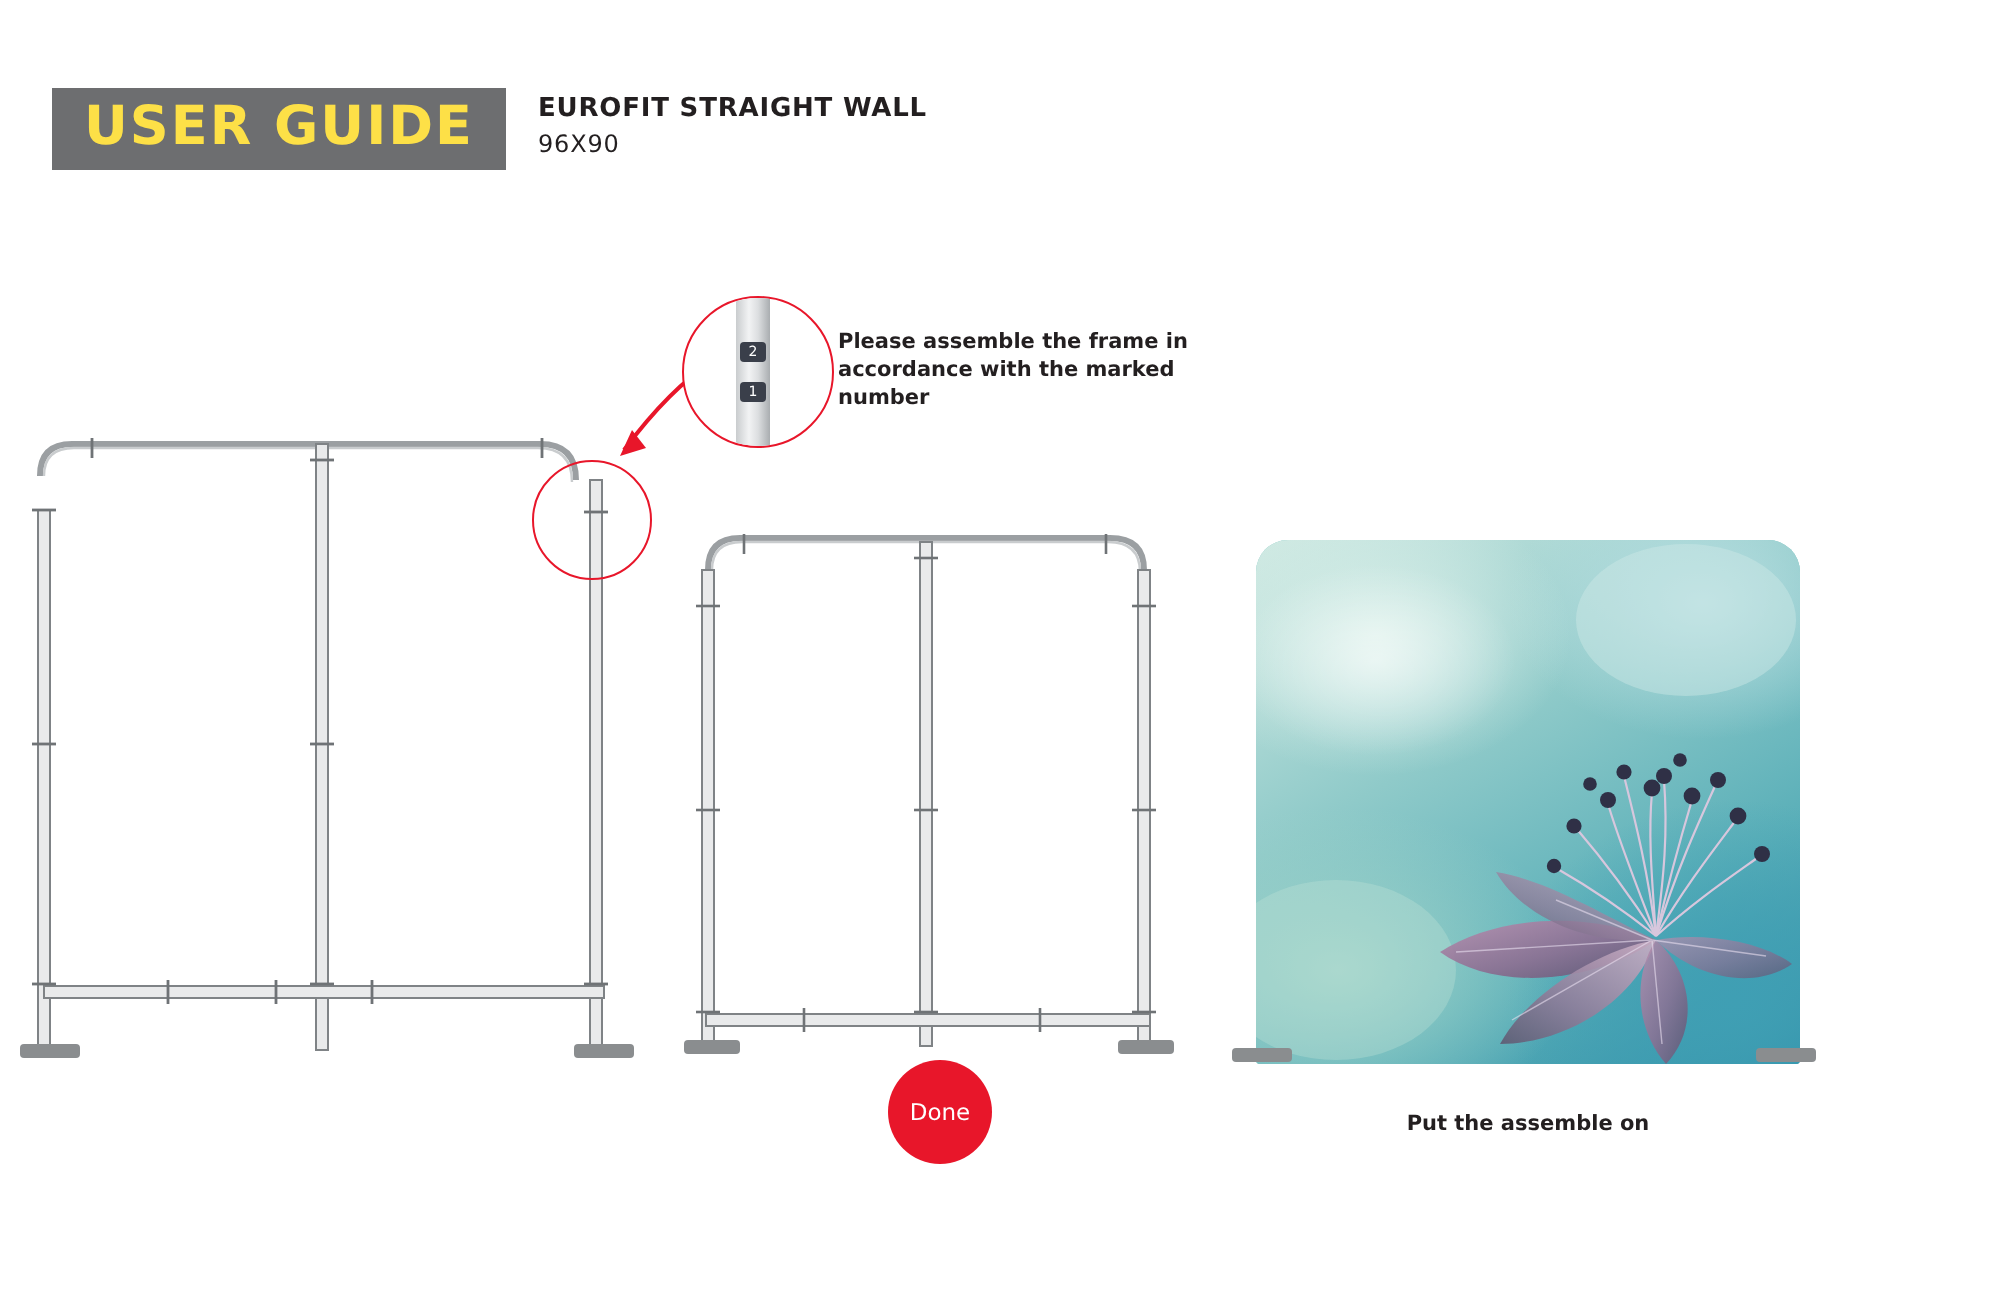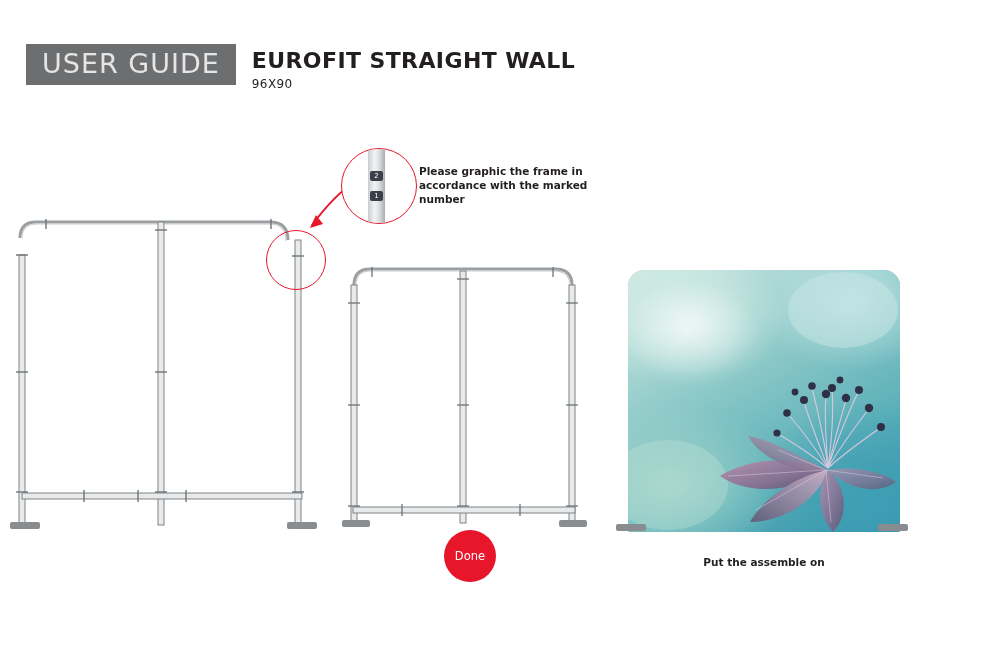--- a/index.html
+++ b/index.html
@@ -23,34 +23,34 @@
   
   .header {
     position: absolute;
     left: 26px;
     top: 44px;
     display: flex;
     align-items: flex-start;
   }
   .header-badge {
     background: #6d6e70;
-    color: #e5e5e5;
+    color: #fde047;
     font-size: 27px;
-    font-weight: normal;
+    font-weight: bold;
     letter-spacing: 1px;
     padding: 6px 16px 7px 16px;
     line-height: 1.05;
     font-family: "DejaVu Sans", sans-serif;
   }
   .header-titles {
     margin-left: 16px;
     padding-top: 2px;
   }
   .header-title {
-    font-size: 22px;
+    font-size: 13px;
     font-weight: bold;
     color: #231f20;
     letter-spacing: 0.4px;
     line-height: 1.35;
     font-family: "DejaVu Sans", sans-serif;
   }
   .header-subtitle {
     font-size: 12px;
     font-weight: normal;
     color: #231f20;
@@ -245,21 +245,21 @@
     <path d="M56 6 C40 16 24 34 12 50" stroke="#e8162a" stroke-width="2" fill="none"></path>
     <path d="M16 40 L10 53 L23 49 Z" fill="#e8162a"></path>
   </svg>
 
   <div class="detail-bubble">
     <div class="detail-pole"></div>
     <div class="detail-mark m1">2</div>
     <div class="detail-mark m2">1</div>
   </div>
 
-  <div class="callout-text">Please graphic the frame in accordance with the marked number</div>
+  <div class="callout-text">Please assemble the frame in accordance with the marked number</div>
 
   <svg class="frame" style="left:340px; top:255px;" width="260" height="290" viewBox="0 0 260 290">
     <g fill="none">
 
       <path d="M14 30 Q14 14 30 14 L215 14 Q232 14 232 30" stroke="#9b9fa2" stroke-width="3" fill="none"></path>
       <path d="M16 30 Q16 16 31 16 L214 16 Q230 16 230 31" stroke="#c9ccce" stroke-width="1.2" fill="none"></path>
 
       <rect x="11" y="30" width="6" height="238" fill="#e9eaeb" stroke="#7f8386" stroke-width="1"></rect>
       <rect x="120" y="16" width="6" height="252" fill="#e9eaeb" stroke="#7f8386" stroke-width="1"></rect>
       <rect x="229" y="30" width="6" height="238" fill="#e9eaeb" stroke="#7f8386" stroke-width="1"></rect>

